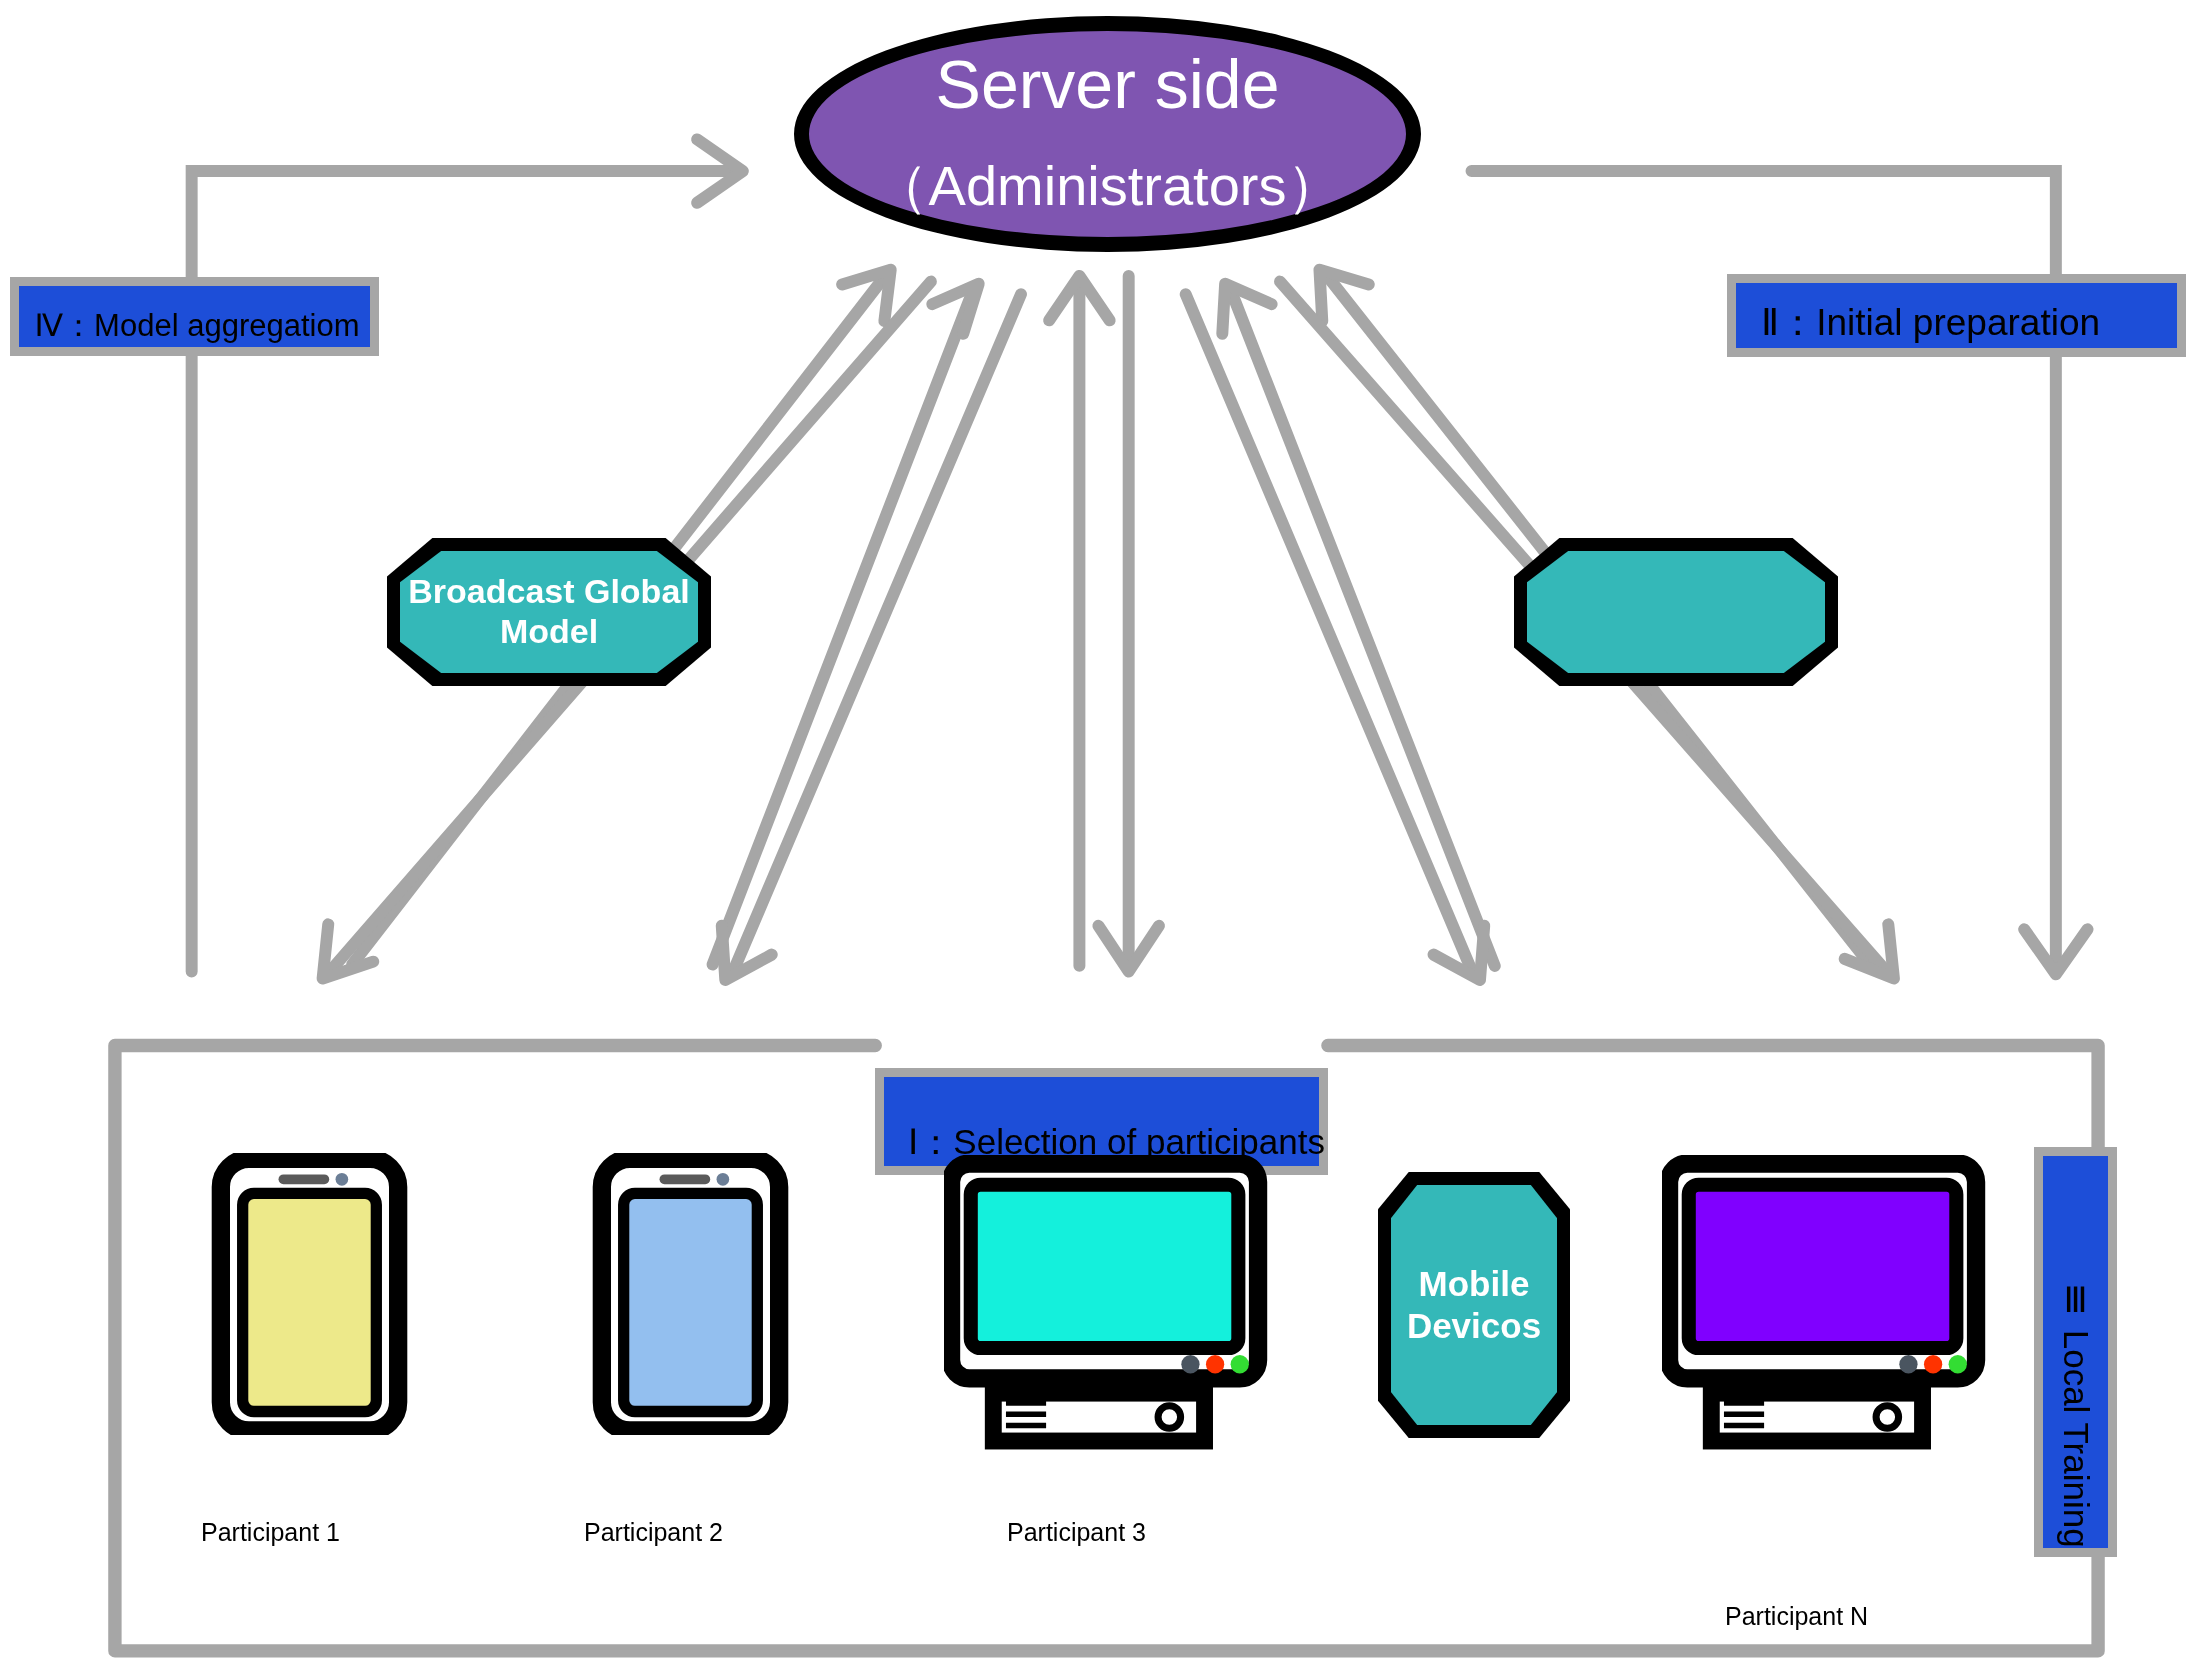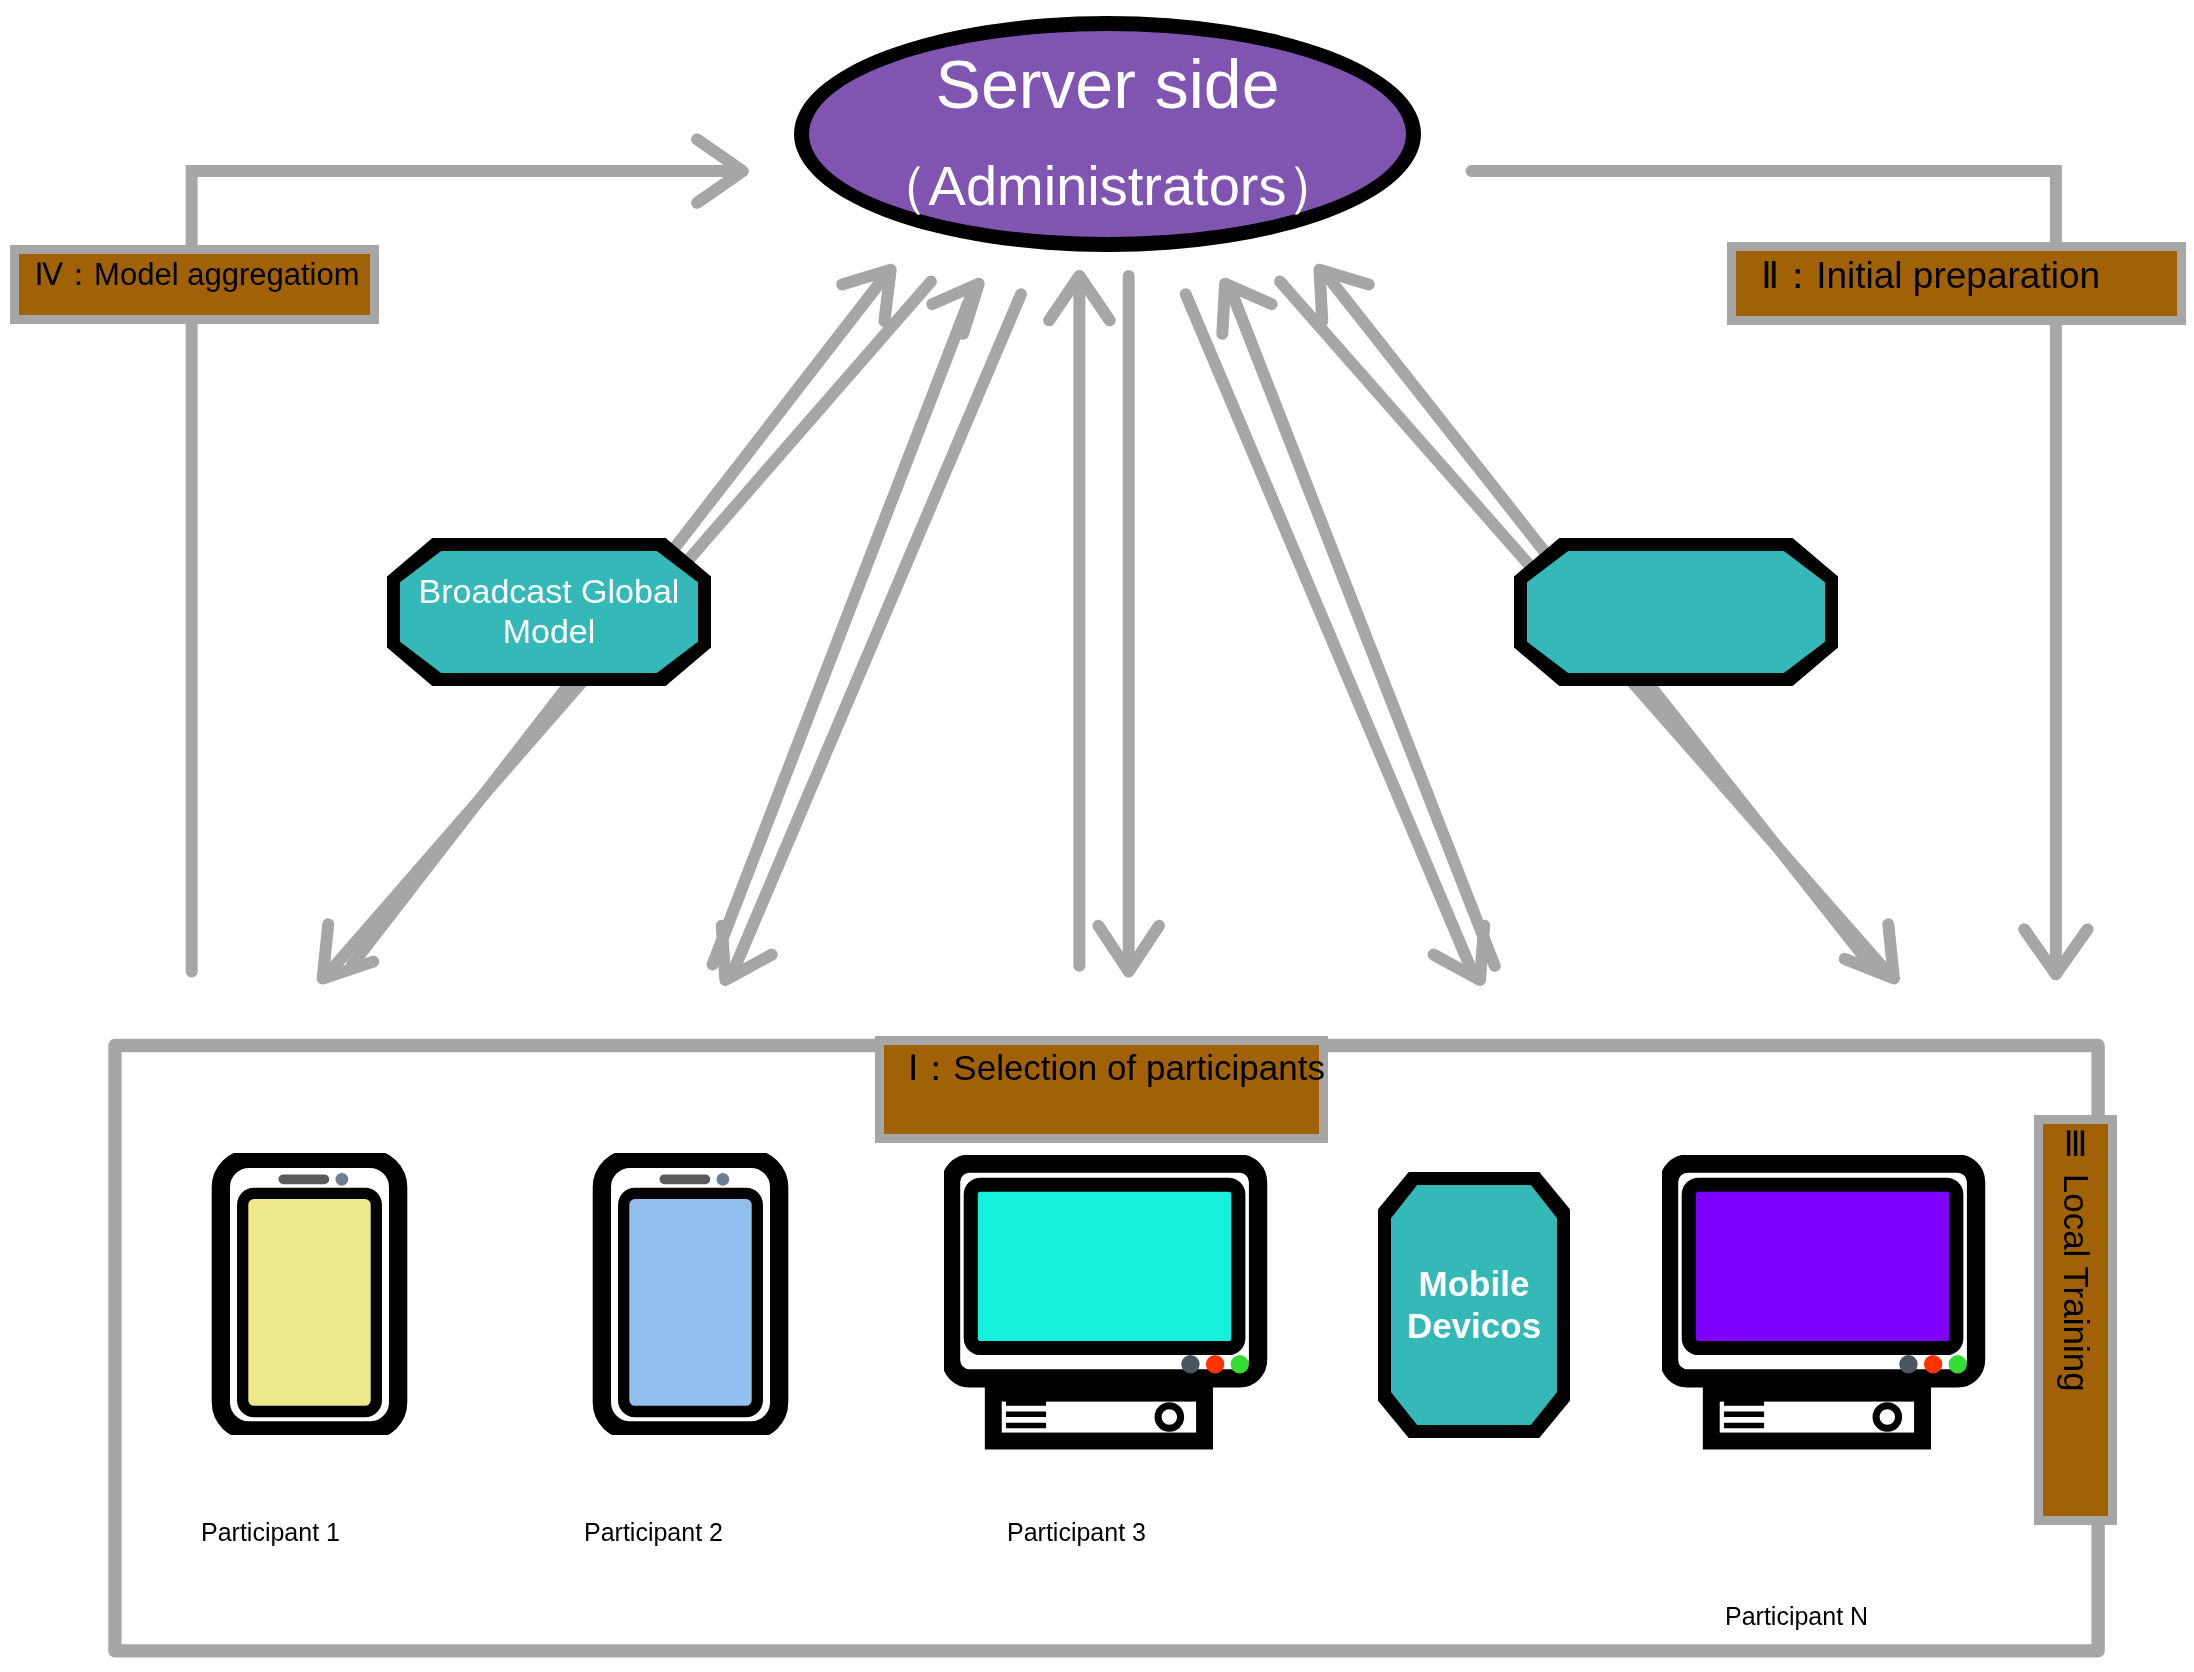--- a/index.html
+++ b/index.html
@@ -38,28 +38,29 @@
   .arrow-head {
     stroke: #a6a6a6;
     stroke-width: 17;
     stroke-linecap: round;
     stroke-linejoin: round;
     fill: none;
   }
   
   .labelbox {
     position: absolute;
-    background: #a16207;
+    background: #1d4ed8;
     border: 9.2px solid #a6a6a6;
     box-sizing: border-box;
     display: flex;
-    align-items: flex-start;
+    align-items: flex-end;
     justify-content: flex-start;
     color: #000000;
     z-index: 5;
+    margin-top: 32px;
   }
   .labelbox span {
     white-space: nowrap;
   }
   #label-iv {
     left: 10px;  top: 245px;  width: 369px; height: 79px;
     font-size: 31px;
     padding-left: 15.5px;
   }
   #label-ii {
@@ -121,21 +122,21 @@
   }
   .octagon .oct-text {
     position: relative;
     color: #ffffff;
     text-align: center;
     font-size: 34px;
     line-height: 1.17;
     z-index: 2;
     padding: 0 18.3px;
   }
-  #oct-broadcast { left: 387px;  top: 538px;  width: 324px; height: 148px; }
+  #oct-broadcast { left: 387px;  top: 538px;  width: 324px; height: 148px; font-weight: bold; }
   #oct-acceptance { left: 1514px; top: 538px; width: 324px; height: 148px; }
   #oct-mobile {
     left: 1378px; top: 1172px; width: 192px; height: 266px;
     clip-path: polygon(0% 14%, 16% 0%, 84% 0%, 100% 14%, 100% 86%, 84% 100%, 16% 100%, 0% 86%);
     font-weight: bold;
   }
   #oct-mobile .inner {
     clip-path: polygon(0% 14%, 16% 0%, 84% 0%, 100% 14%, 100% 86%, 84% 100%, 16% 100%, 0% 86%);
   }
   #oct-mobile .oct-text { font-size: 35px; line-height: 1.2; }

